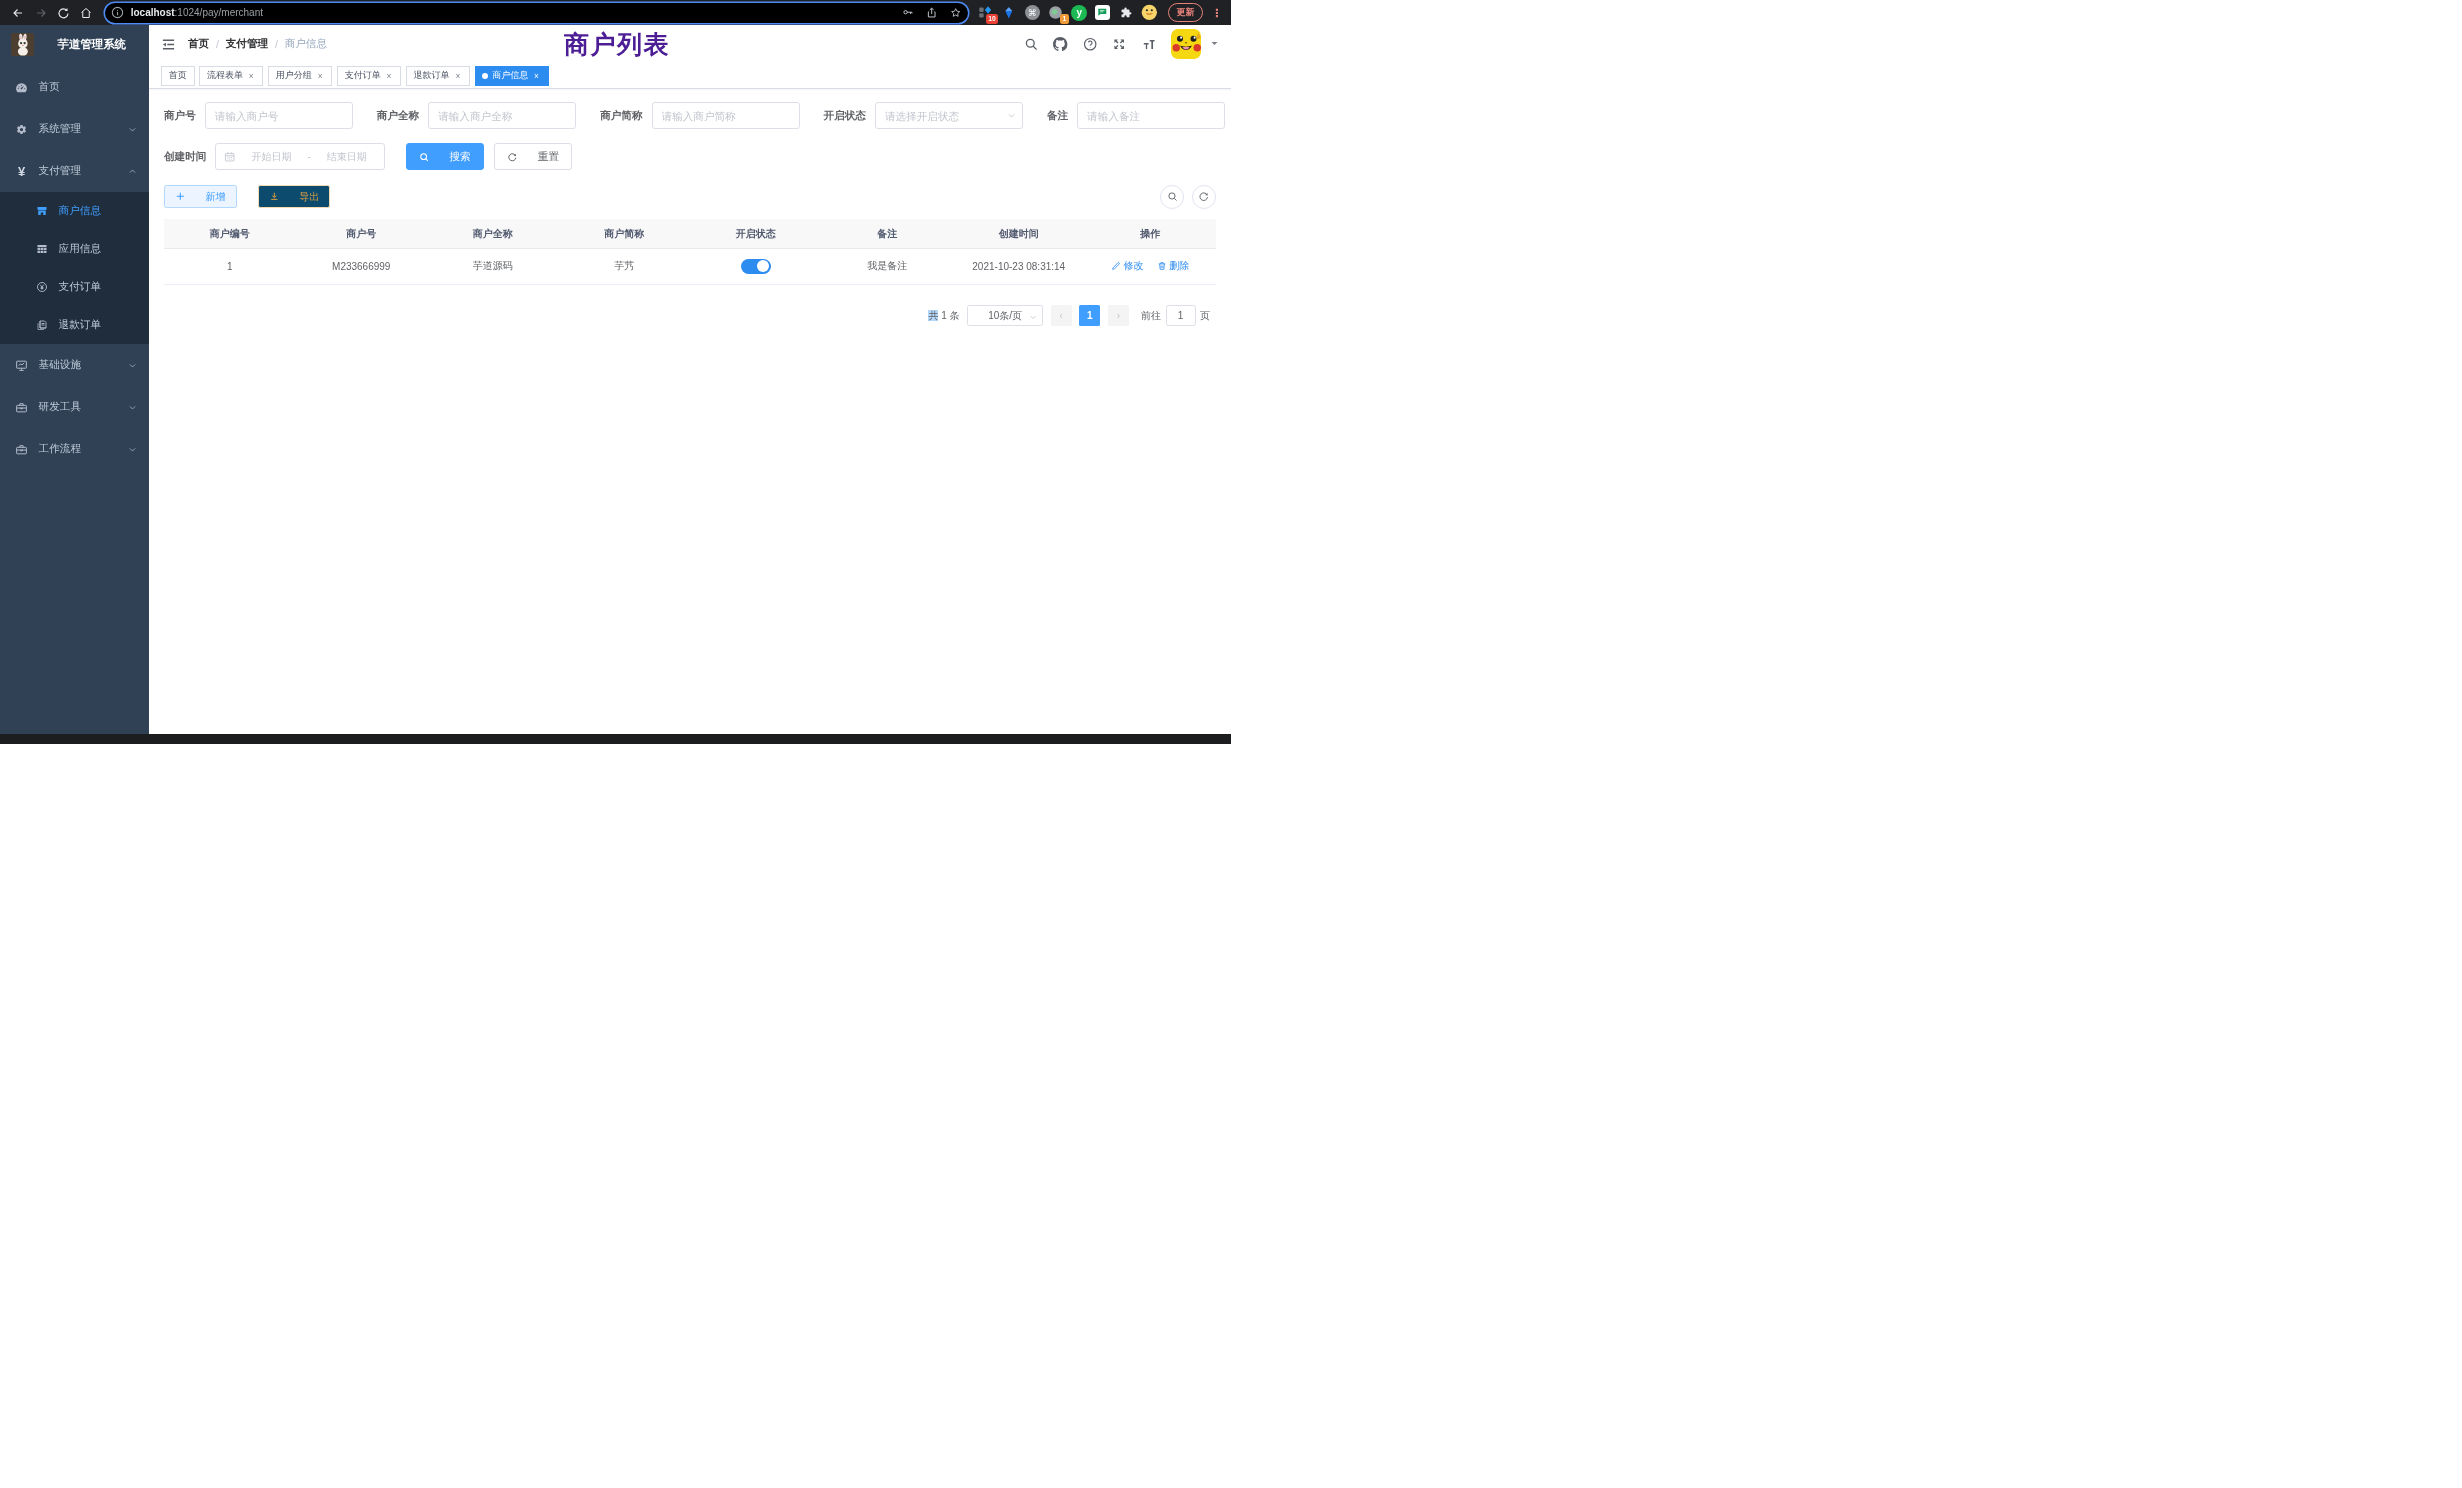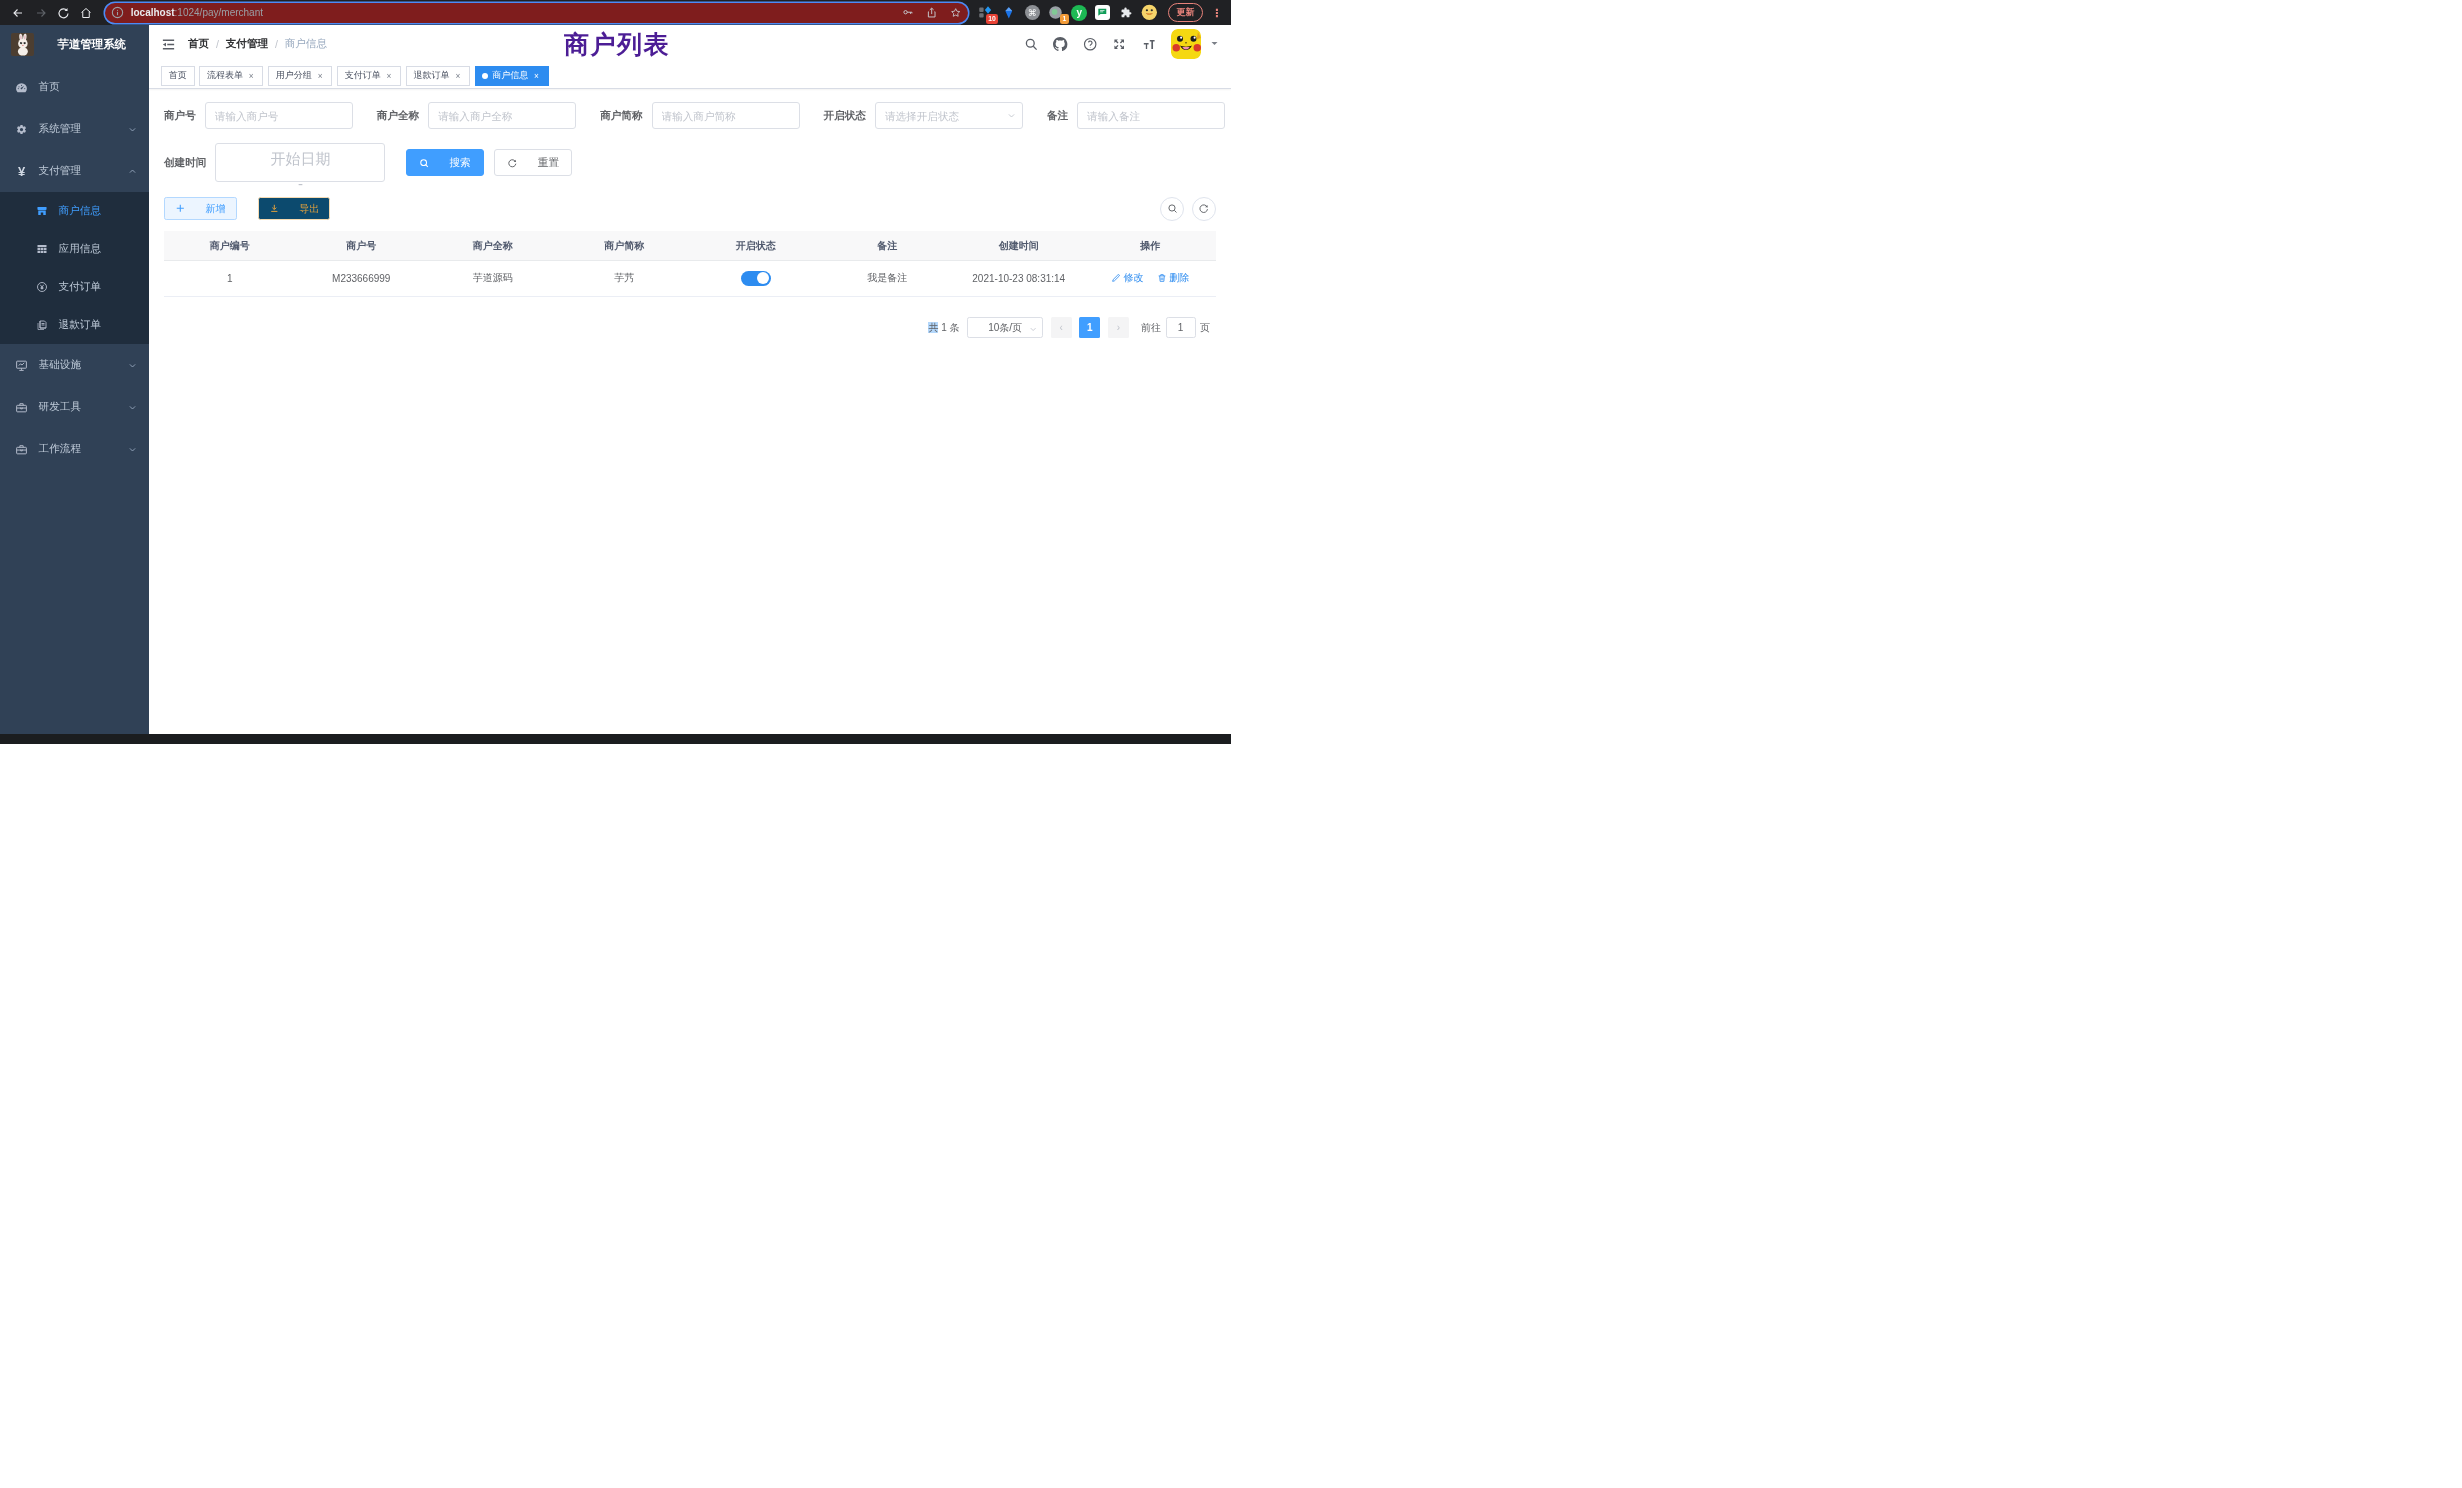--- a/index.html
+++ b/index.html
@@ -3,21 +3,21 @@
 <meta charset="utf-8">
 <style>
   * { box-sizing: border-box; margin: 0; padding: 0; }
   html,body { width:1231px; height:744px; font-family:"Liberation Sans","DejaVu Sans",sans-serif; background:#fff; overflow:hidden; }
 
   
   .browser-bar { height:25px; background:#202124; display:flex; align-items:center; padding:0 7.6px; gap:1.5px; }
   .nav-ic { width:21px; height:21px; display:flex; align-items:center; justify-content:center; color:#e8eaed; flex:0 0 auto; border-radius:50%; }
   .nav-ic.disabled { color:#5f6368; }
   .nav-ic svg { width:12px; height:12px; }
-  .addr { flex:1; height:20px; margin:0 7.6px; background:#7f1d1d; border-radius:10.6px; box-shadow:0 0 0 1.5px #4c8bf5; display:flex; align-items:center; padding:0 3px 0 3px; gap:6px; min-width:0; }
+  .addr { flex:1; height:20px; margin:0 7.6px; background:#000000; border-radius:10.6px; box-shadow:0 0 0 1.5px #4c8bf5; display:flex; align-items:center; padding:0 3px 0 3px; gap:6px; min-width:0; }
   .addr .info-circle { width:15px; height:15px; border-radius:50%; display:flex; align-items:center; justify-content:center; color:#9aa0a6; margin-left:1.5px; }
   .addr .url { font-size:10px; color:#9aa0a6; white-space:nowrap; overflow:hidden; flex:1; }
   .addr .url b { color:#e8eaed; font-weight:600; }
   .addr .tail-ic { width:18px; height:16.7px; display:flex; align-items:center; justify-content:center; color:#c7cbd1; }
   .addr .tail-ic svg { width:11.4px; height:11.4px; }
   .ext-row { display:flex; align-items:center; gap:6.8px; flex:0 0 auto; }
   .ext { position:relative; width:16.7px; height:16.7px; display:flex; align-items:center; justify-content:center; }
   .badge { position:absolute; bottom:-3px; right:-4.5px; background:#e94235; color:#fff; font-size:6.8px; line-height:1; padding:1.5px 2.3px; border-radius:2.3px; font-weight:700; }
   .badge.orange { background:#f29b38; color:#fff; }
   .circ-gray { width:15px; height:15px; border-radius:50%; background:#8d9095; display:flex; align-items:center; justify-content:center; color:#fff; font-size:9px; }
@@ -70,21 +70,21 @@
 
   .content { padding:13px 15px 0 15px; }
   .frow { display:flex; align-items:center; margin-bottom:14.4px; }
   .fgroup { display:flex; align-items:center; margin-right:24px; }
   .flabel { font-size:10.6px; color:#606266; font-weight:600; margin-right:9px; white-space:nowrap; }
   .tinput { width:148px; height:27px; border:0.8px solid #dcdfe6; border-radius:3px; padding:0 9px; font-size:10.6px; color:#606266; outline:none; background:#fff; }
   .tinput::placeholder { color:#c0c4cc; }
   .selwrap { position:relative; }
   .selwrap .tinput { padding-right:21px; }
   .selwrap .schev { position:absolute; right:6.8px; top:9px; color:#c0c4cc; pointer-events:none; }
-  .daterange { width:170px; height:39px; border:0.8px solid #dcdfe6; border-radius:3px; display:flex; align-items:center; padding:0 7.6px; gap:6px; color:#c0c4cc; font-size:15px; cursor:text;flex-direction:column; }
+  .daterange { width:170px; height:27px; border:0.8px solid #dcdfe6; border-radius:3px; display:flex; align-items:center; padding:0 7.6px; gap:6px; color:#c0c4cc; font-size:10px; cursor:text; }
   .daterange .dr-ph { flex:1; text-align:center; white-space:nowrap; }
   .daterange .dr-sep { color:#c0c4cc; }
   .btn { display:inline-flex; align-items:center; justify-content:flex-end; gap:20px; border-radius:3px; cursor:pointer; font-size:10.6px; border:0.8px solid #dcdfe6; background:#fff; color:#606266; height:27px; padding:0 12px; white-space:nowrap; }
   .btn.primary { background:#409eff; border-color:#409eff; color:#fff; }
   .btn.search-btn { margin-left:20.5px; }
   .btn.reset-btn { margin-left:10.6px; }
   .btn svg { width:10.6px; height:10.6px; }
 
   .action-row { display:flex; align-items:center; position:relative; margin-bottom:10.6px; }
   .btn.sm { height:23px; padding:0 10px; font-size:10px; border-radius:2.3px; }

